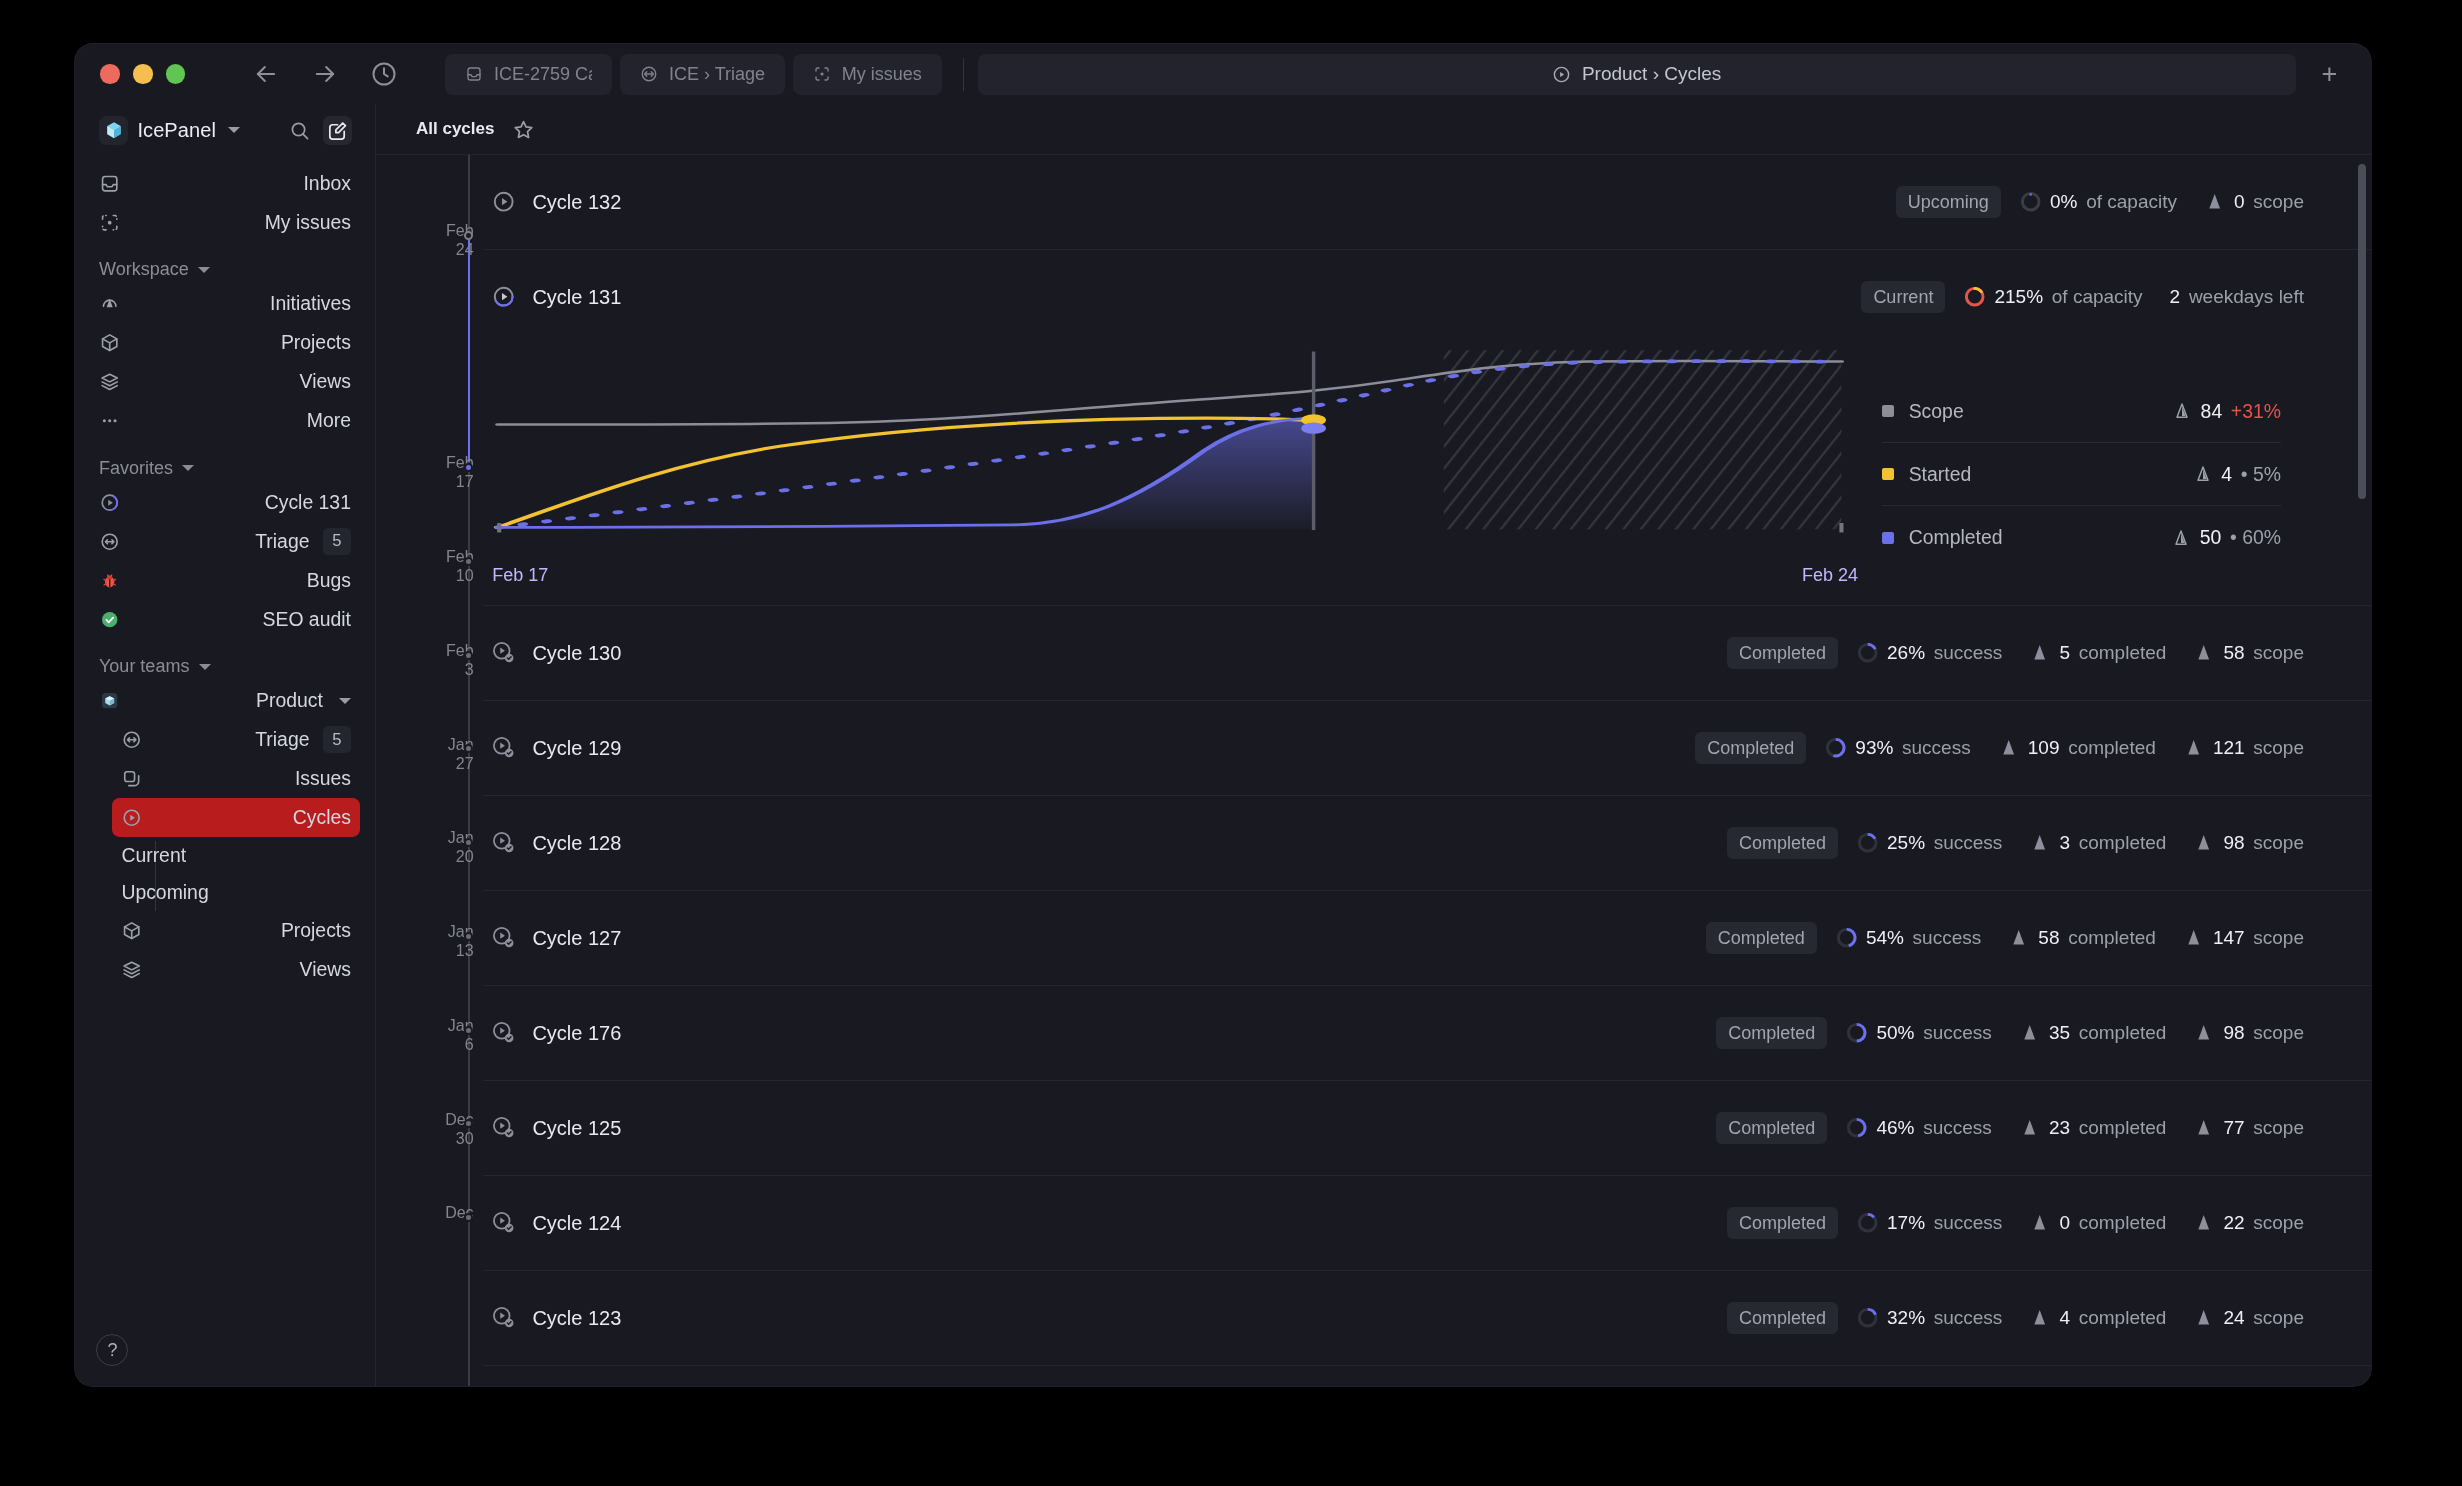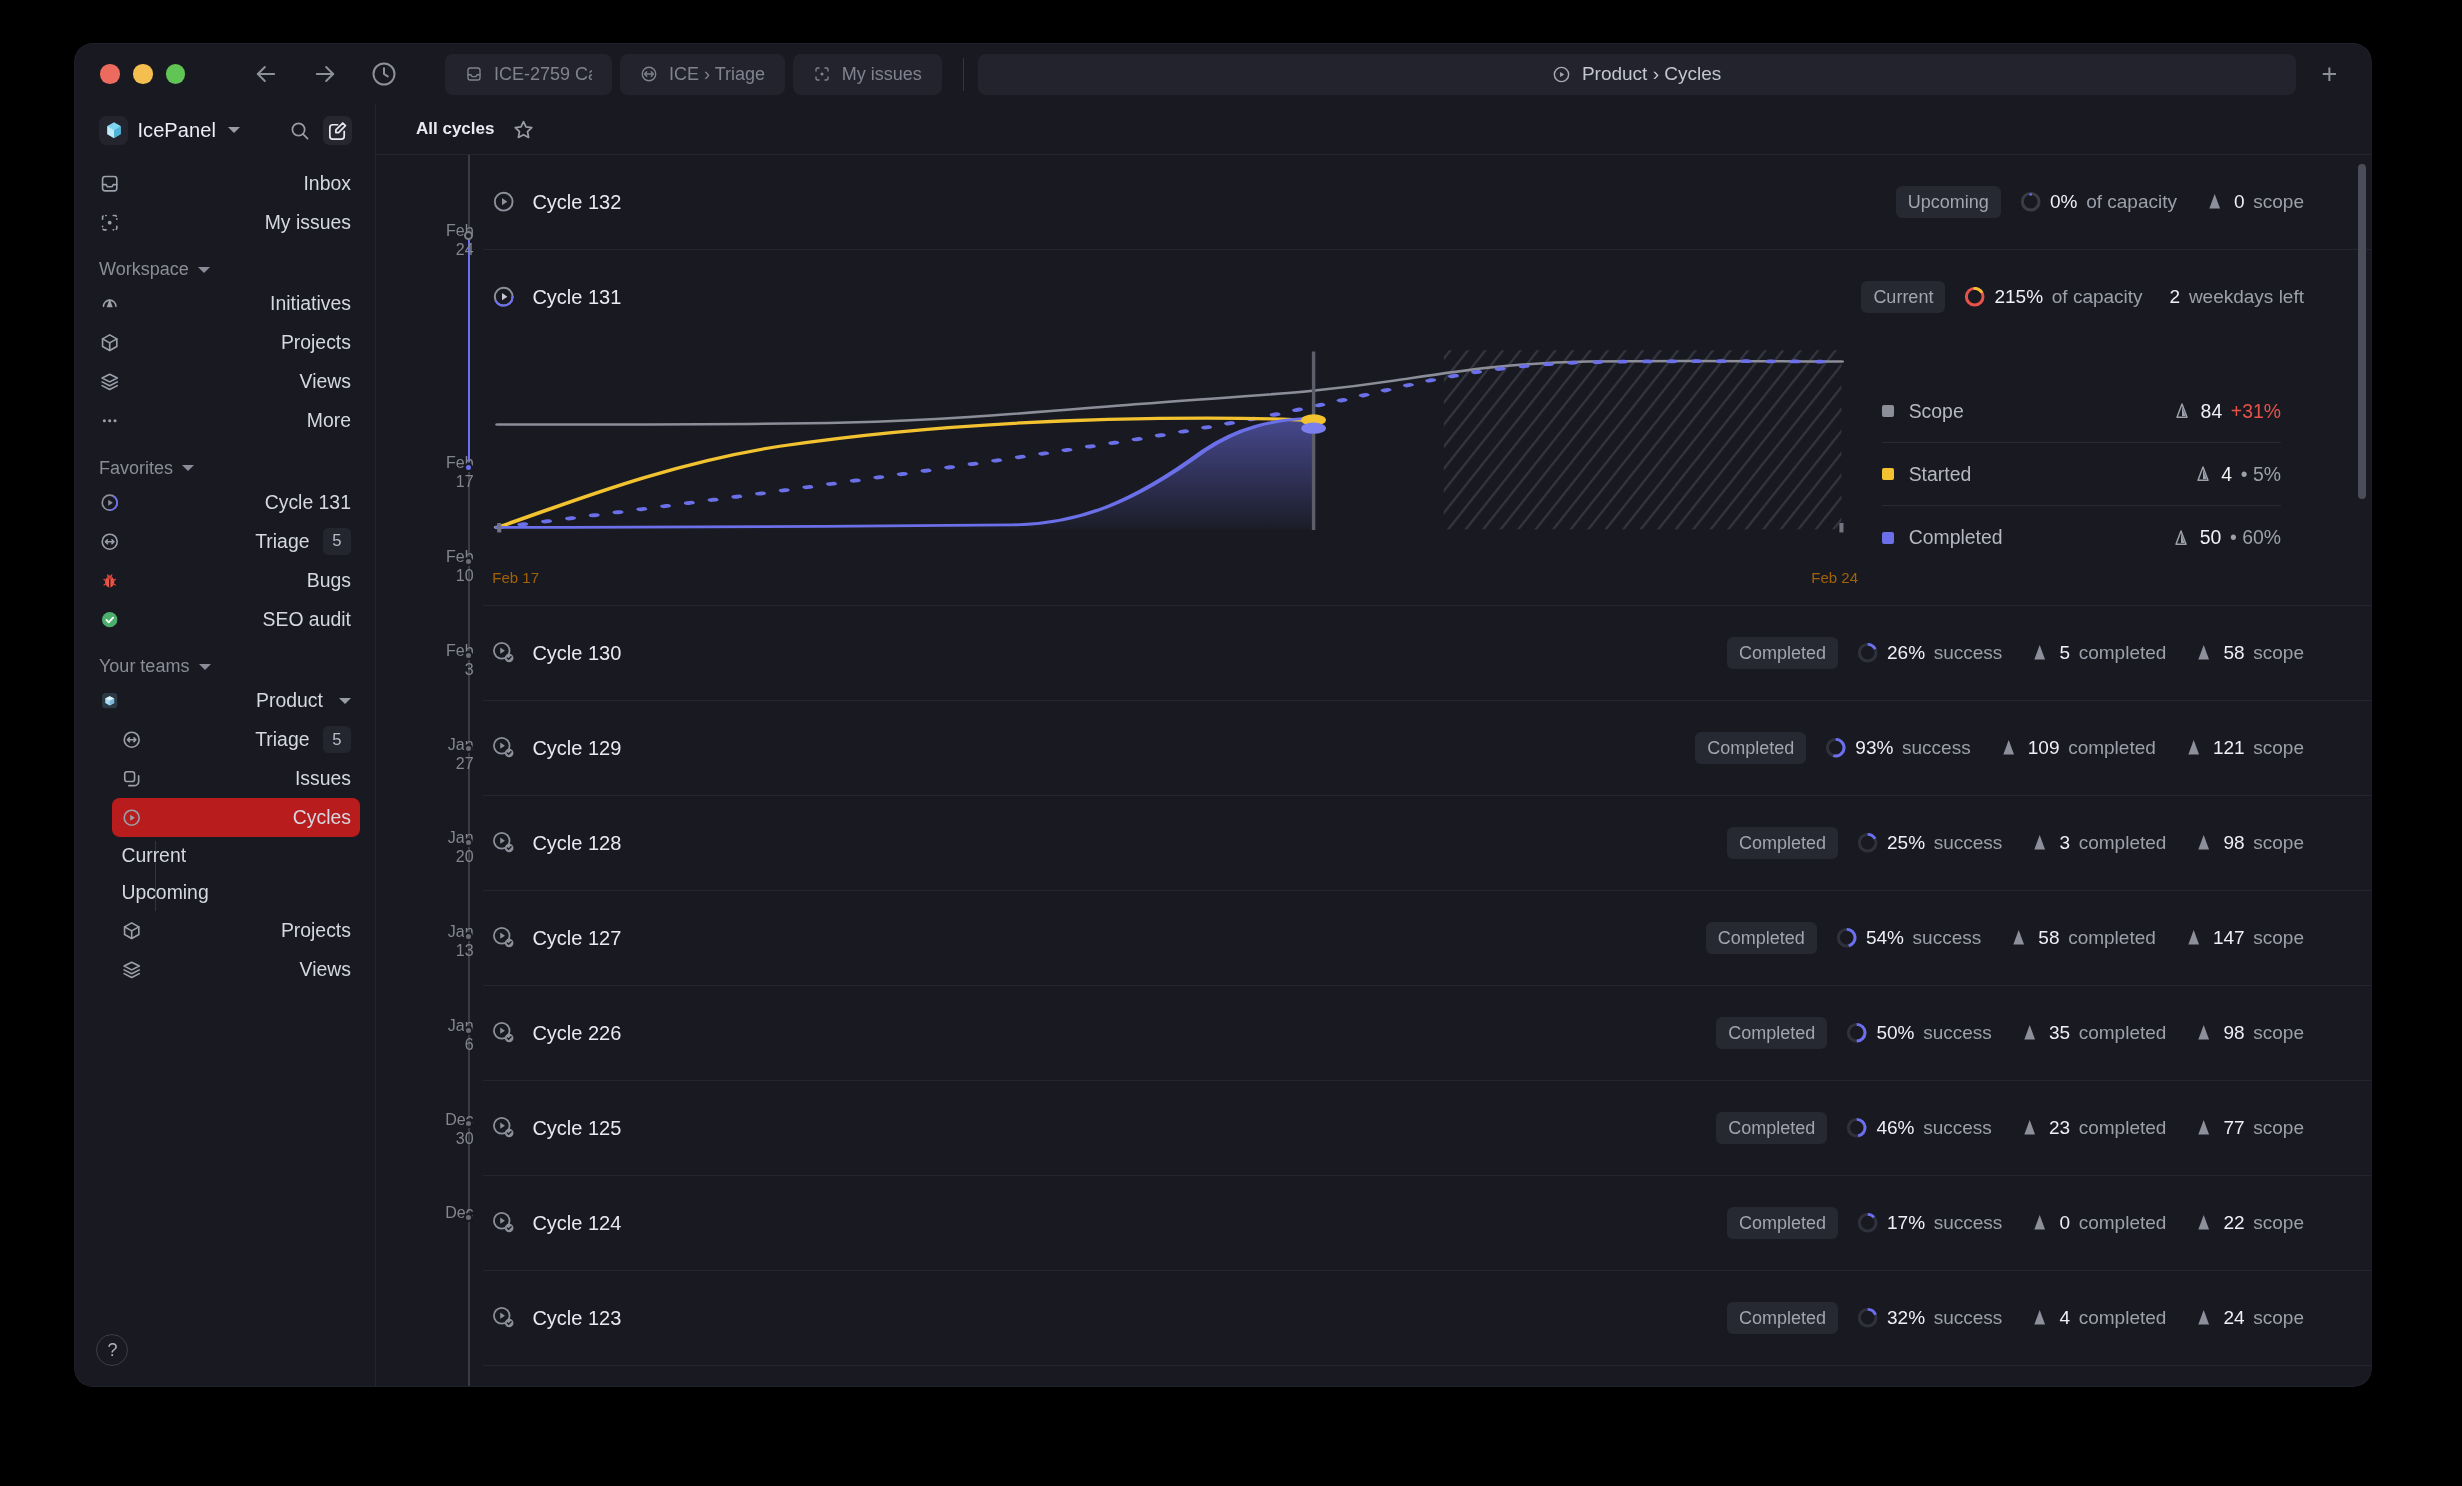--- a/index.html
+++ b/index.html
@@ -265,21 +265,21 @@
   }
   .stat:last-child { margin-right: 0; }
   .stat .sv { color: #eef0f5; font-weight: 500; }
   .stat .sicon { width: 21.4px; height: 21.4px; flex: 0 0 21.4px; display: flex; align-items:center; justify-content:center; }
   .stat .sicon svg { width: 100%; height: 100%; display:block; }
 
   
   .chart-block { height: 261px; position: relative; display: flex; }
   #chart-svg-wrap { flex: 1; min-width: 0; position: relative; }
   #chart-axis-labels { position: absolute; left: 0; right: 0; bottom: 0; height: 27px; }
-  .axis-lbl { position: absolute; font-size: 15px; color: #a16207; }
+  .axis-lbl { position: absolute; font-size: 18px; color: #c4b5fd; }
 
   #chart-legend {
     width: 442px; flex: 0 0 442px;
     padding: 4px 23px 4px 20px;
     display: flex; flex-direction: column; justify-content: center;
   }
   .legend-row {
     display: flex; align-items: center;
     height: 63px;
     border-bottom: 1.3px solid #272933;
@@ -1034,21 +1034,21 @@
           <div class="cycle-row">
             <div class="cycle-row-head">
               <span class="cyc-ico">
                 <svg viewBox="0 0 26 26" fill="none" stroke="#8d909b" stroke-width="1.8" stroke-linecap="round">
                     <circle cx="11" cy="11" r="8"></circle>
                     <path d="M9.5 7.8l4.8 3.2-4.8 3.2z" fill="#8d909b" stroke="none"></path>
                     <circle cx="18.6" cy="18.4" r="4.4" fill="#8d909b" stroke="none"></circle>
                     <path d="M16.8 18.4l1.3 1.3 2.4-2.5" stroke="#191a21" stroke-width="1.5"></path>
                   </svg>
               </span>
-              <span class="cyc-name">Cycle 226</span>
+              <span class="cyc-name">Cycle 176</span>
               <span class="row-spacer"></span>
               <span class="status-chip">Completed</span>
               <span class="stat">
                 <span class="sicon">
                   <svg viewBox="0 0 36 36">
                       <circle cx="18" cy="18" r="14" fill="none" stroke="#2f313c" stroke-width="5"></circle>
                       <path d="M18 4a14 14 0 0 1 0 28" fill="none" stroke="#6c6ff0" stroke-width="5"></path>
                     </svg>
                 </span>
                 <span class="sv">50%</span>

